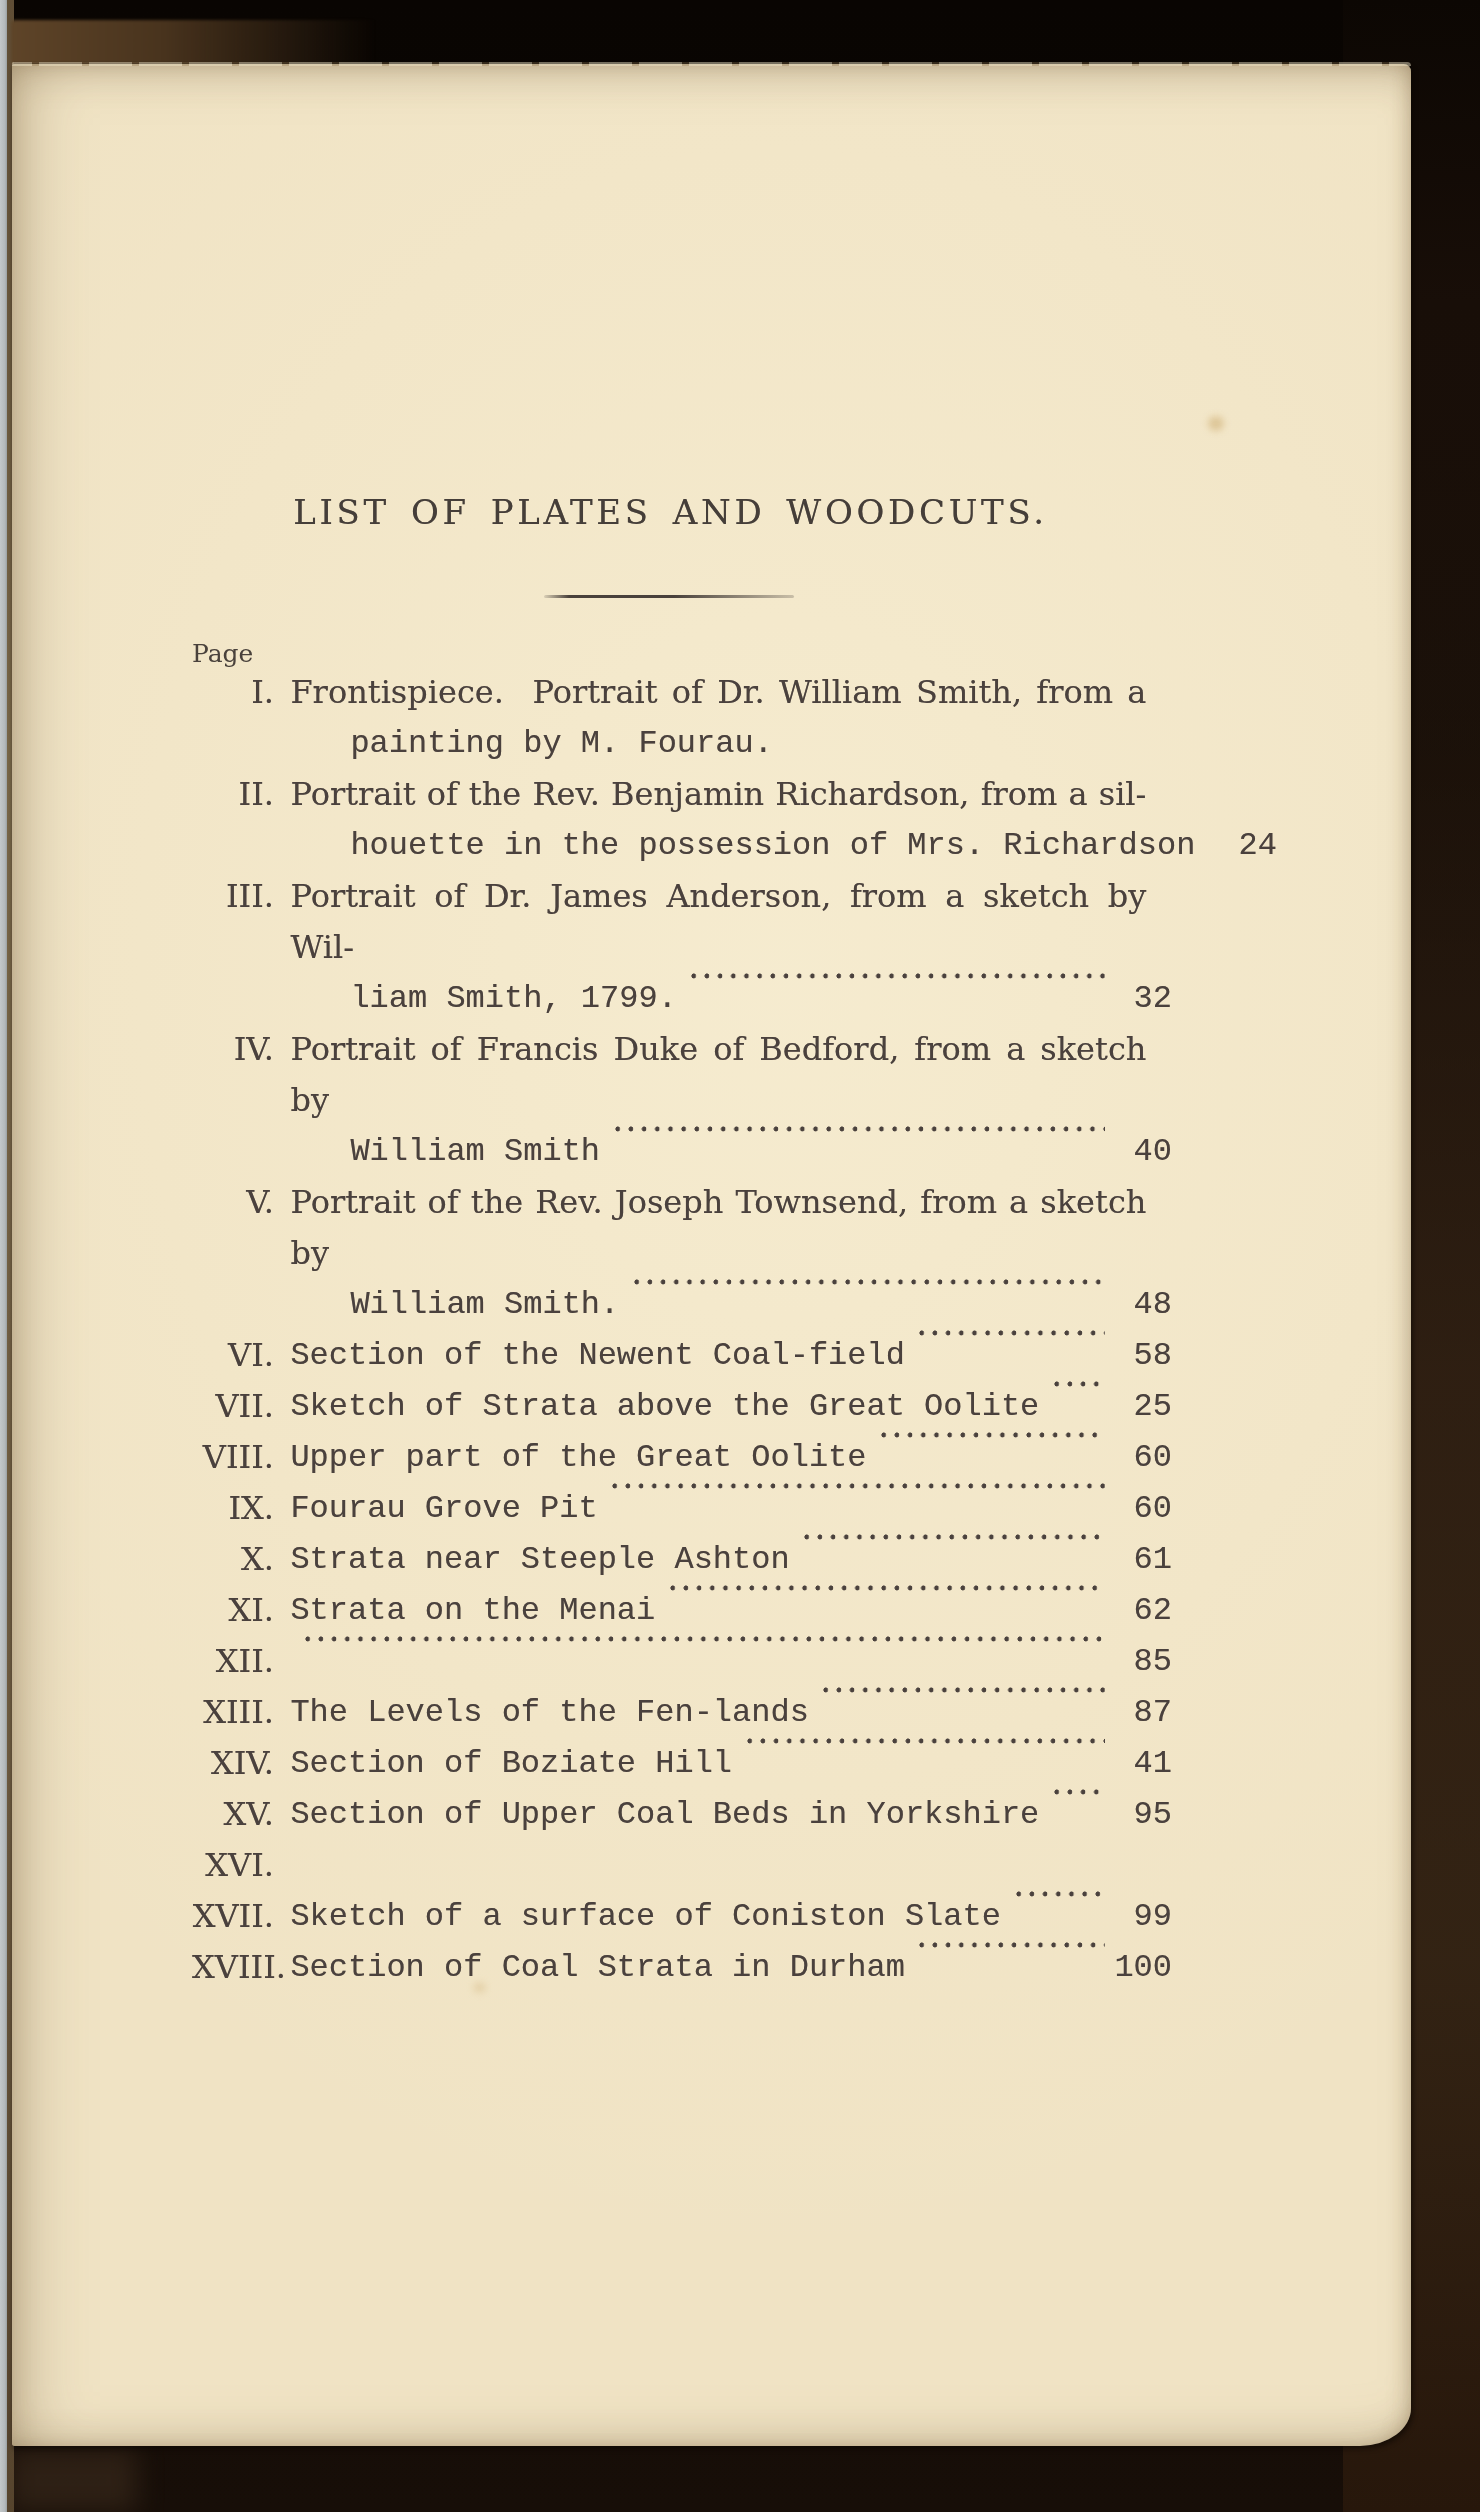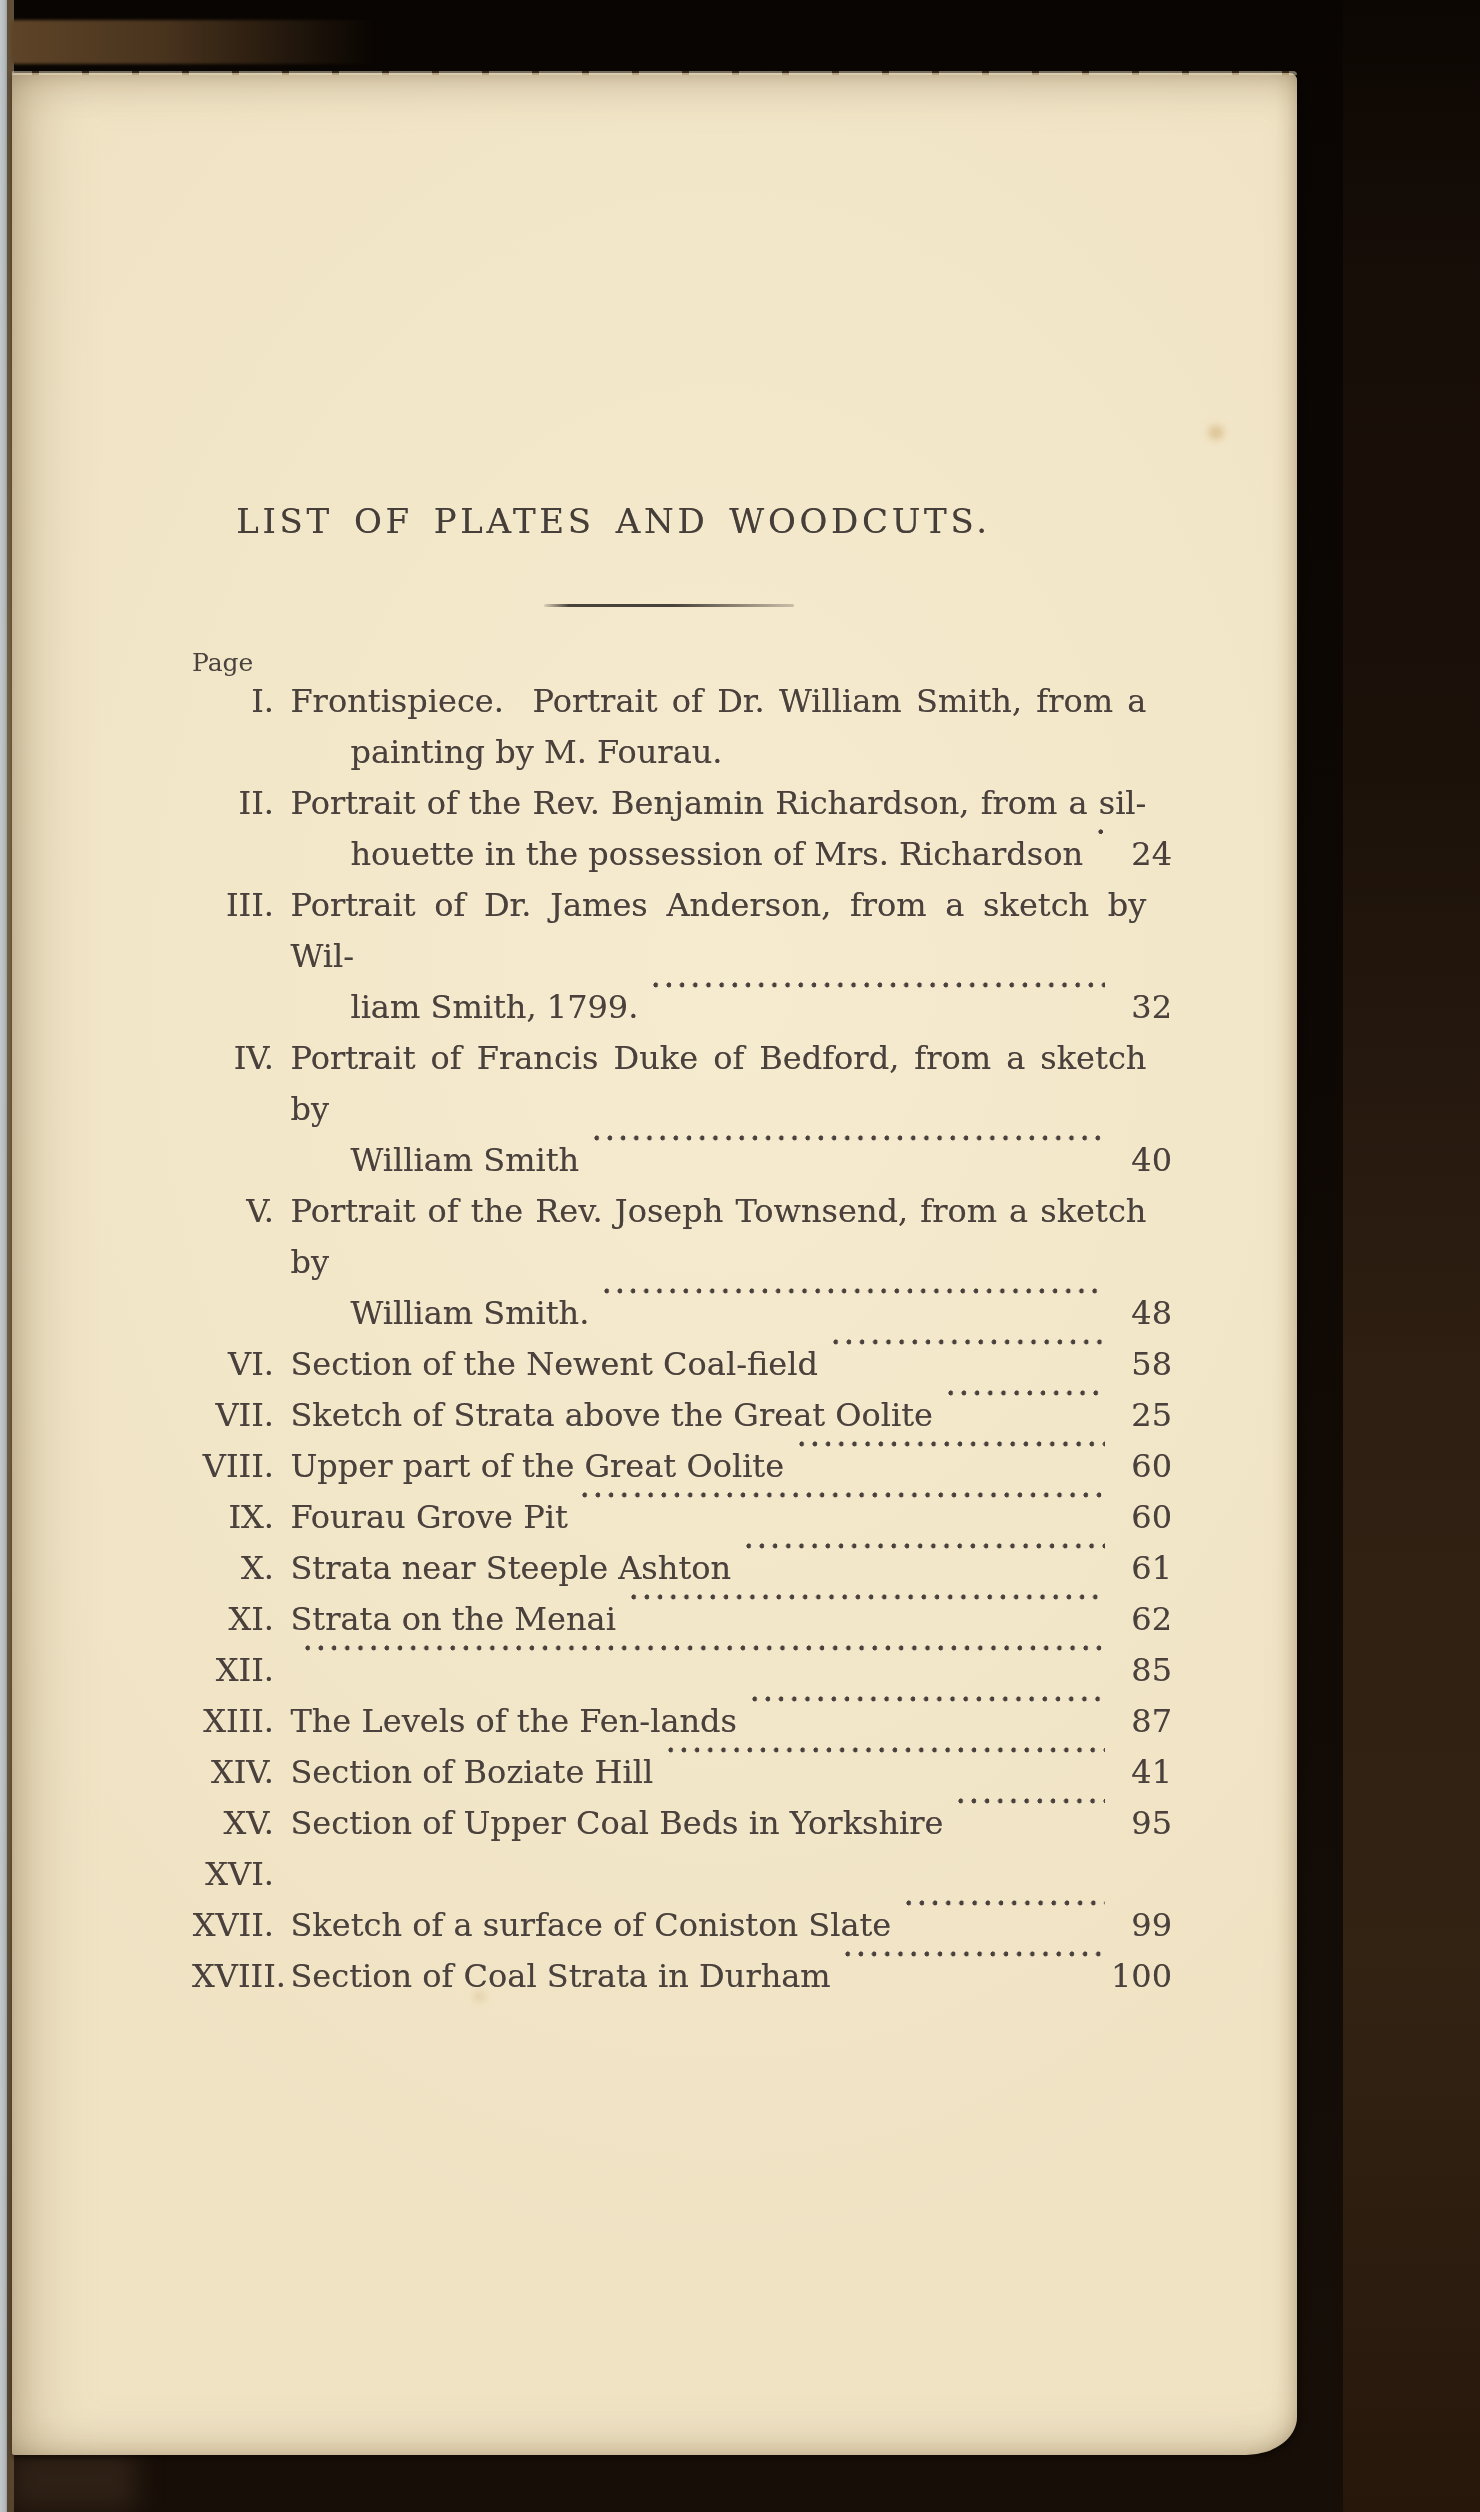--- a/index.html
+++ b/index.html
@@ -16,21 +16,21 @@
   .backdrop-bottom-left{position:absolute;left:9px;bottom:0;width:128px;height:64px;
     background:#3a2a1c;filter:blur(12.8px);opacity:.65;}
   .scanner-strip{position:absolute;left:0;top:0;width:7.3px;height:100%;
     background:linear-gradient(90deg,#c3c8ca,#b4b9bb 70%,#9aa0a2);}
   .gutter-strip{position:absolute;left:7.3px;top:0;width:6.4px;height:100%;
     background:linear-gradient(180deg,#6e5a3e,#8b7754 30%,#7c684a 70%,#5f4c33);opacity:.85;}
   .binding-top{position:absolute;left:11px;top:20px;width:384px;height:44px;
     background:linear-gradient(90deg,#5e4428,#48331d 40%,rgba(30,18,9,0) 95%);
     filter:blur(1.8px);border-radius:3.7px;}
   
-  .page{position:absolute;left:12px;top:73px;width:1285px;height:2382px;
+  .page{position:absolute;left:12px;top:64px;width:1399px;height:2382px;
     background:
       radial-gradient(120% 90% at 55% 38%, rgba(250,242,216,.55) 0%, rgba(250,242,216,0) 60%),
       #f0e3c4;
     border-radius:2.7px 7.3px 51px 2.7px / 2.7px 7.3px 38px 2.7px;
     box-shadow:
       inset 27px 0 73px -27px rgba(110,85,50,.50),
       inset -7.3px 0 20px -9px rgba(110,85,50,.38),
       inset 0 20px 46px -25.6px rgba(100,75,45,.40),
       inset 0 -18px 42px -24px rgba(110,85,50,.30),
       1.8px 2.7px 5.5px rgba(10,5,2,.55);
@@ -52,21 +52,21 @@
   .title-rule{position:absolute;left:532px;top:531px;width:250px;height:2.7px;border-radius:1.8px;
     background:linear-gradient(90deg,rgba(74,66,60,.15),#49413b 10%,#49413b 52%,rgba(74,66,60,.6) 78%,rgba(74,66,60,.25) 100%);}
   .page-col-label{position:absolute;left:180px;top:575px;width:980px;text-align:left;
     font-size:25px;color:#4a423c;}
   .plate-list{position:absolute;left:180px;top:603px;width:980px;
     font-size:32px;line-height:51px;color:#4a413d;text-shadow:0 0 0.5px rgba(74,65,61,.45);}
   .item{display:flex;}
   .num{flex:none;width:82px;text-align:right;margin-right:16.4px;}
   .body{flex:1 1 auto;min-width:0;}
   .l1.just{text-align:justify;text-align-last:justify;padding-right:25.6px;}
-  .dotline{display:flex;align-items:flex-end;}
+  .dotline{display:flex;align-items:flex-end;font-family:Liberation Mono, monospace;}
   .dotline.indent{padding-left:60px;}
   .txt{flex:none;white-space:nowrap;}
   .leaders{flex:1 1 auto;height:5.5px;margin:0 9px 0.9px 14.6px;align-self:baseline;
     background-image:radial-gradient(circle at 2.7px 2.7px,#4a413d 2px,rgba(74,65,61,0) 2.6px);
     background-size:13.2px 5.5px;background-repeat:repeat-x;background-position:left bottom;}
   .pg{flex:none;min-width:58px;text-align:right;}
 </style>
 </head>
 <body>
 

